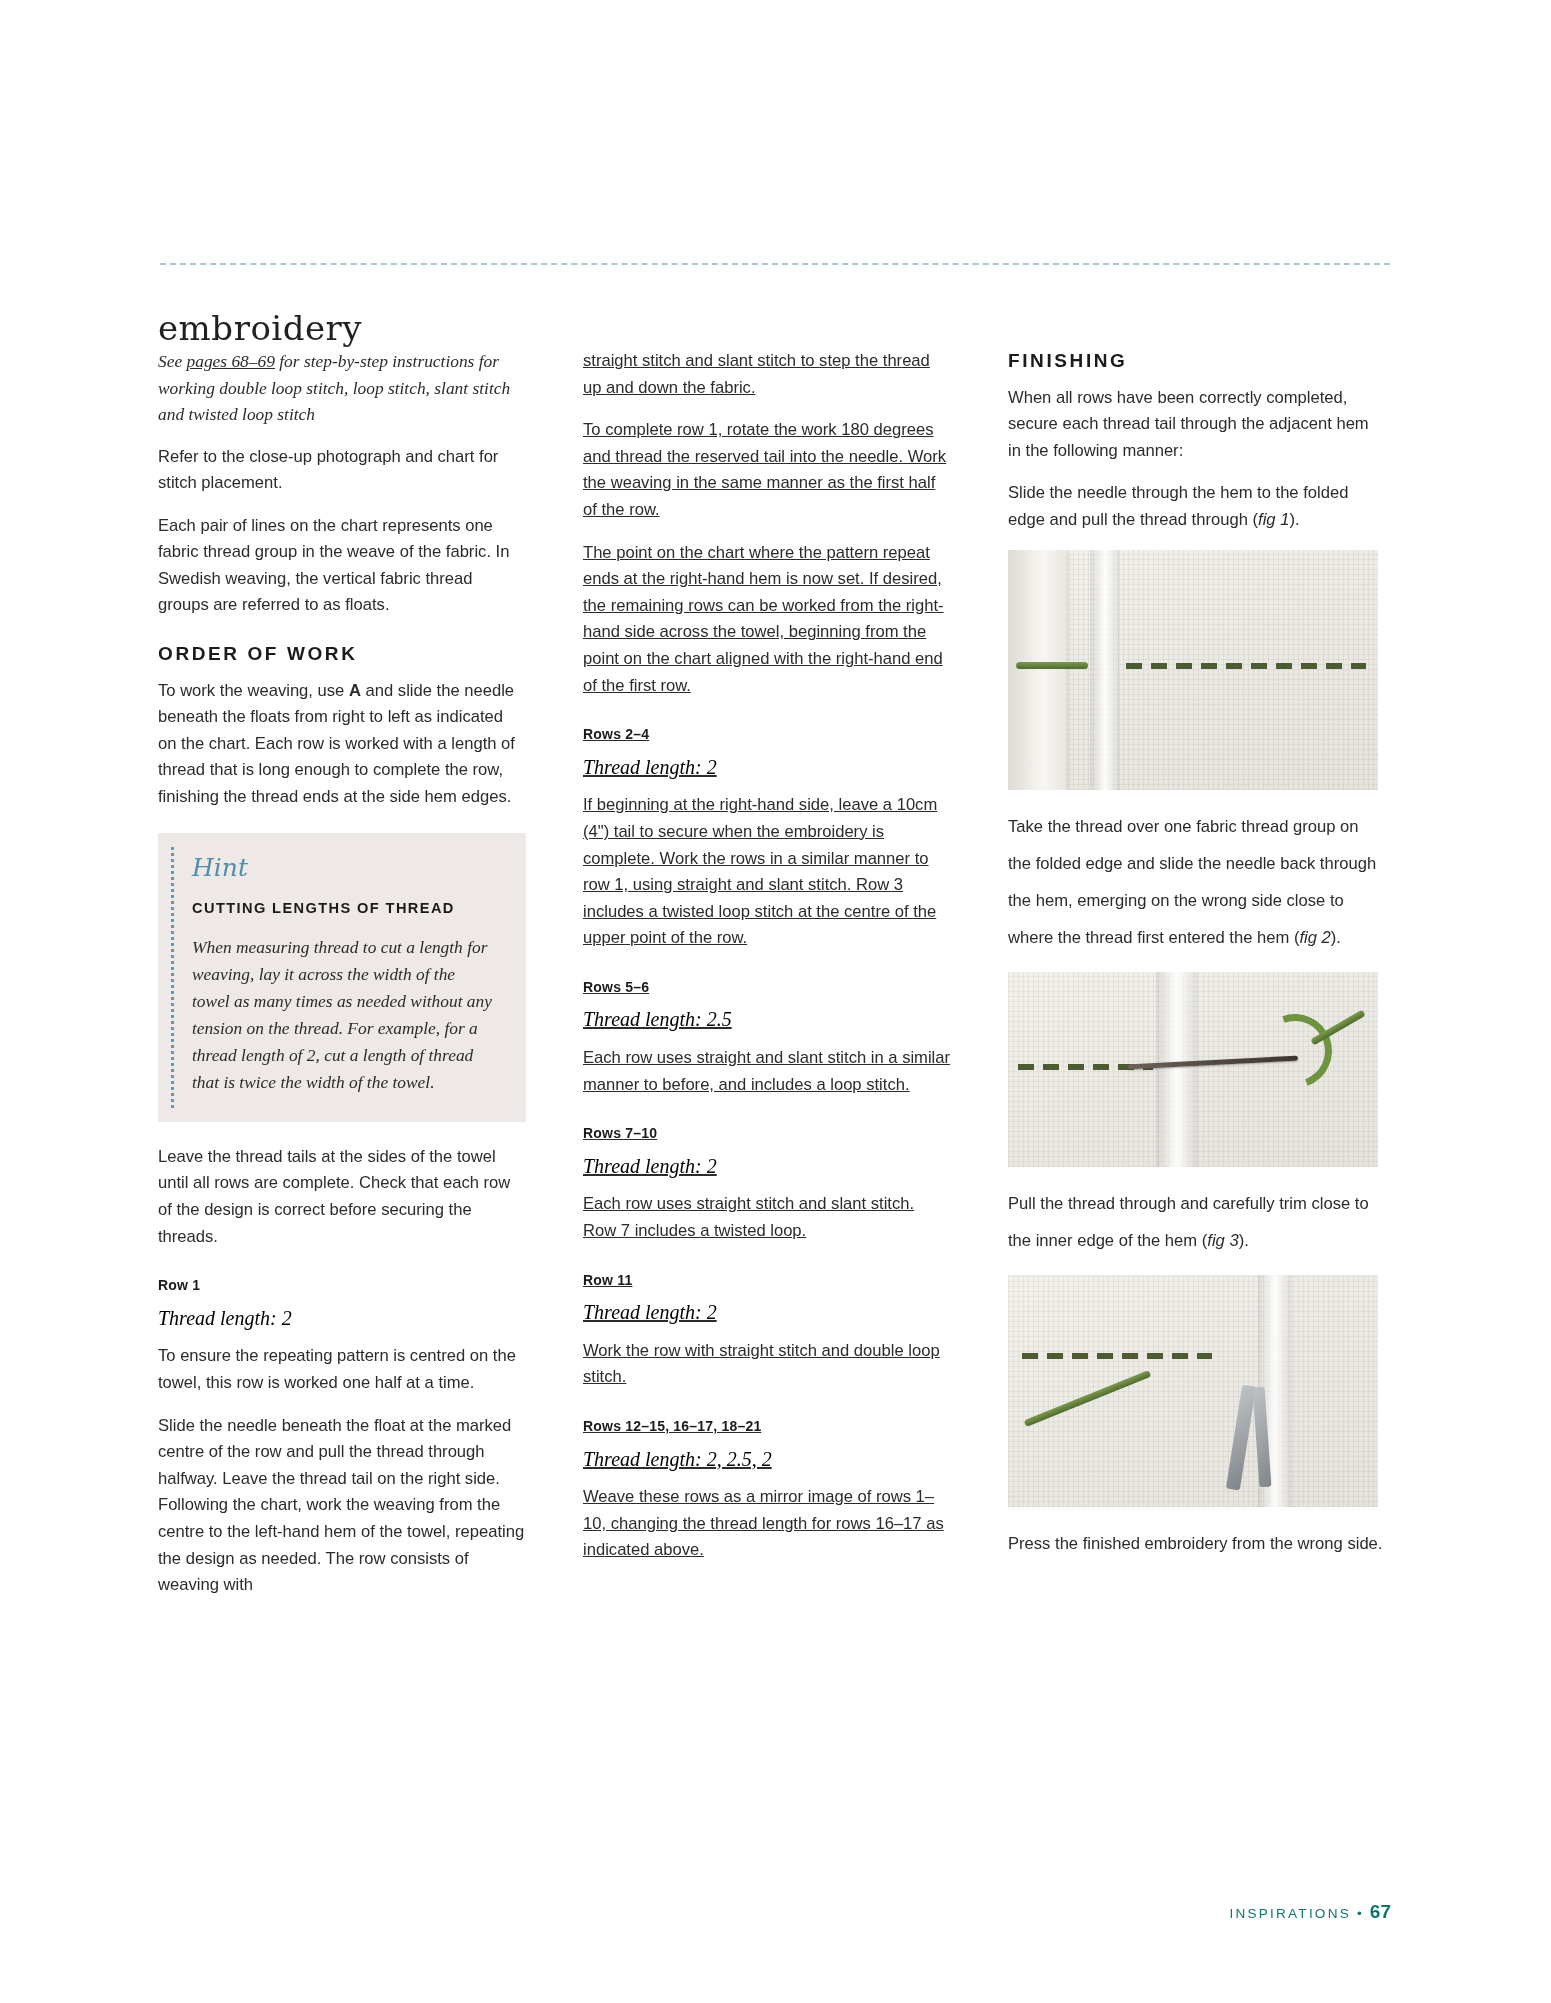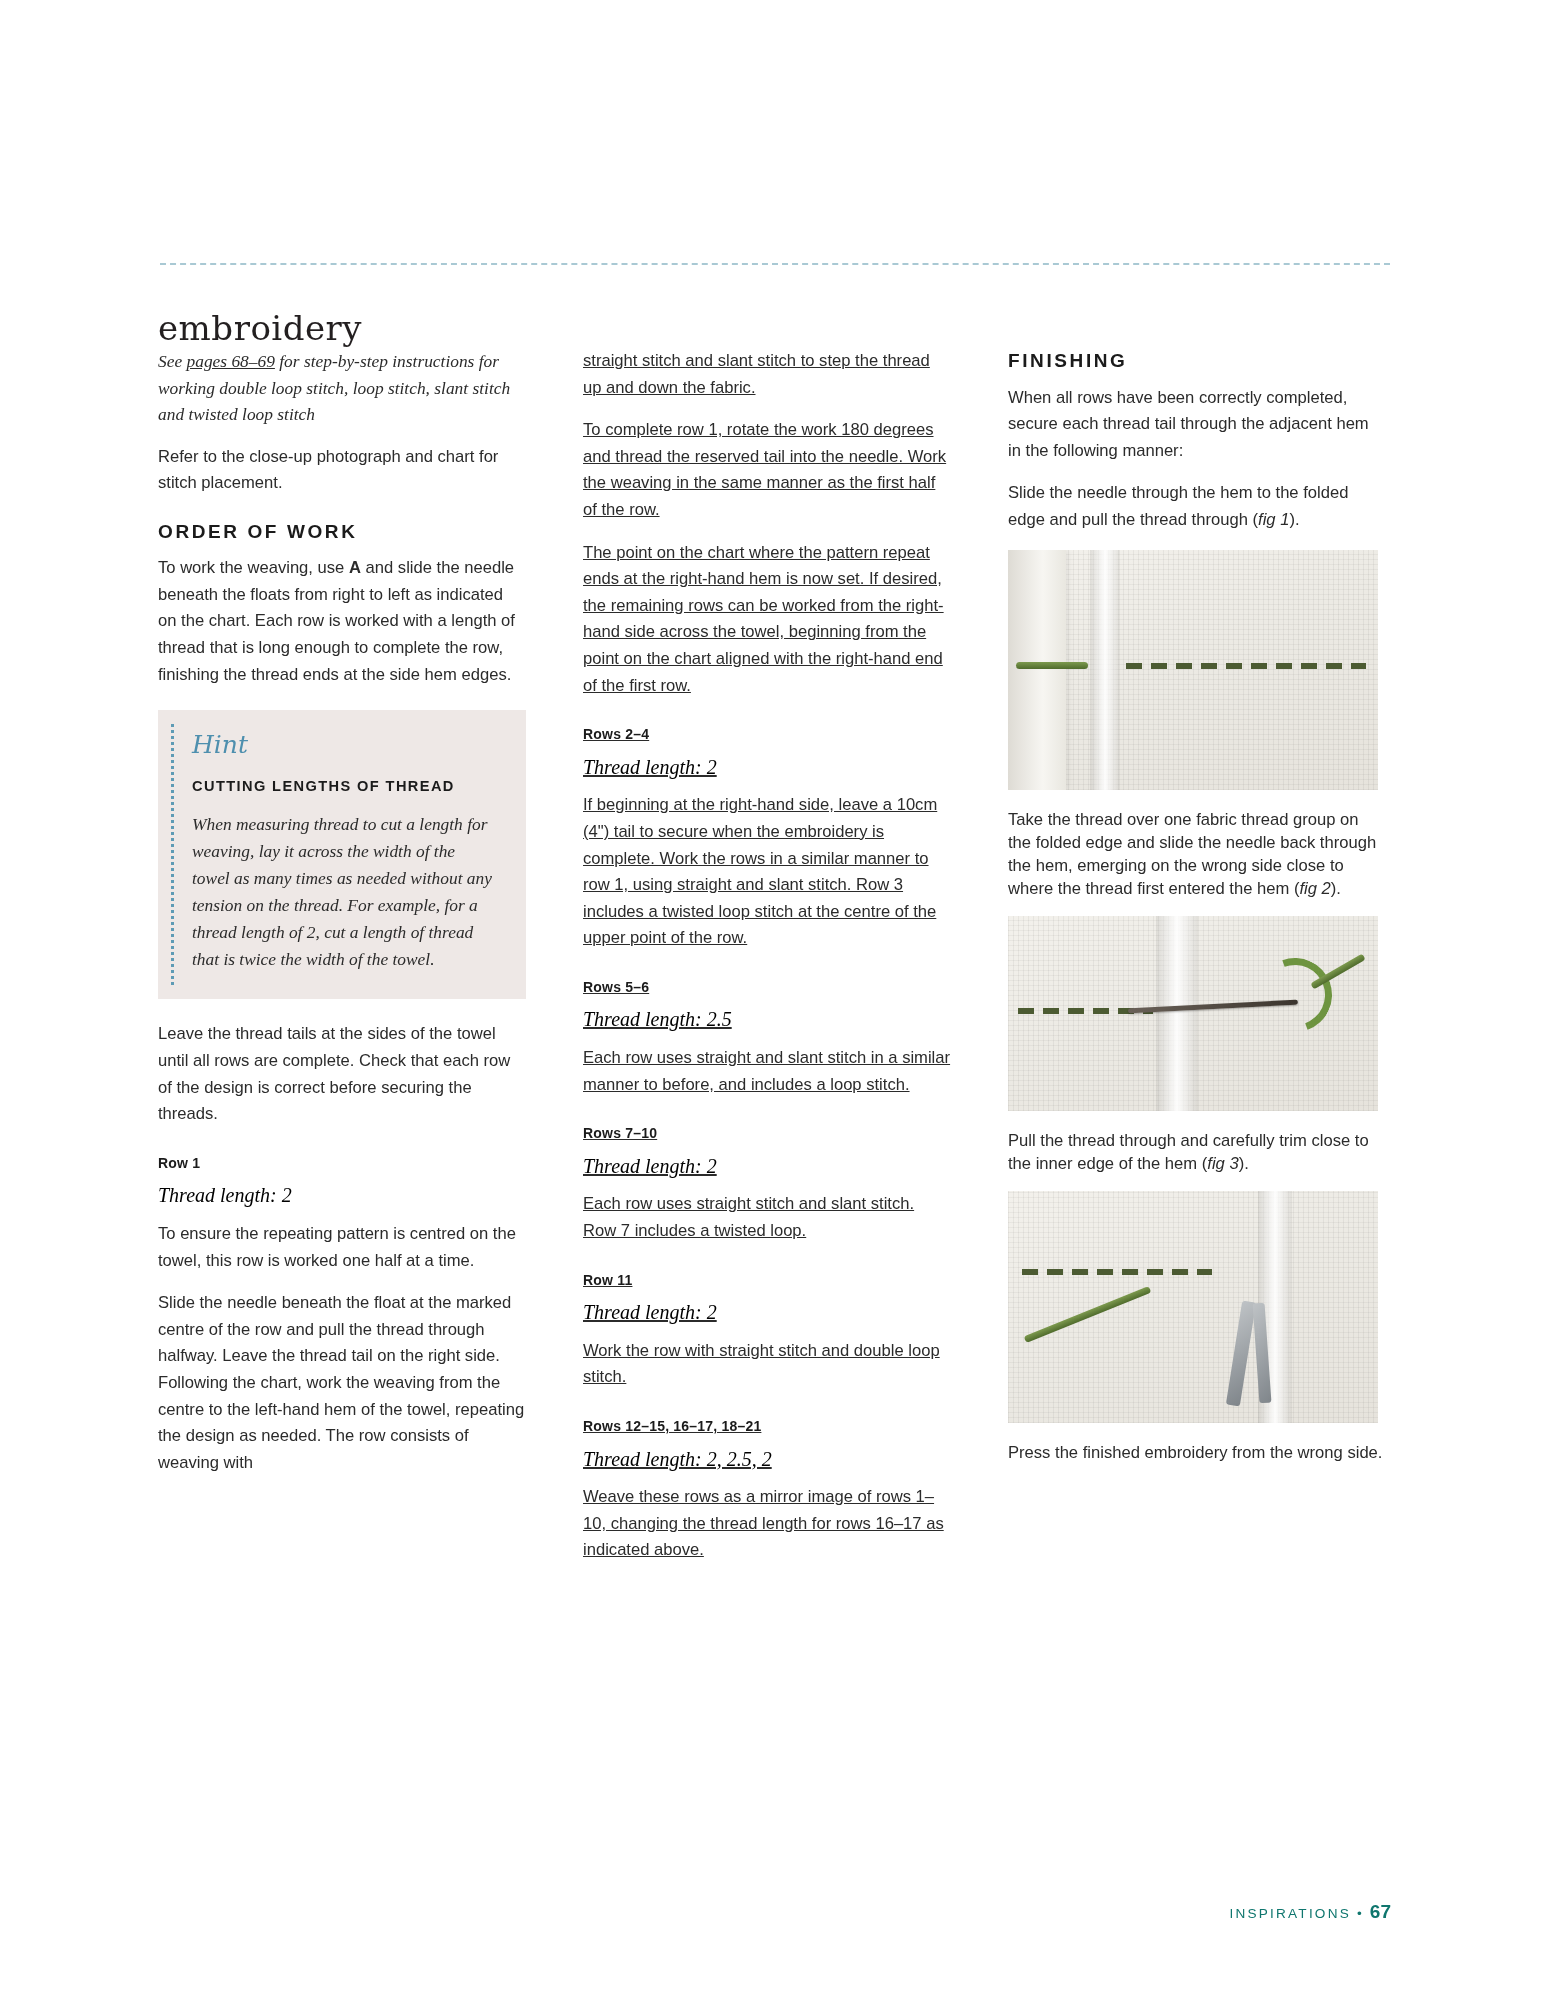--- a/index.html
+++ b/index.html
@@ -190,21 +190,21 @@
   }
   .scissors {
     position: absolute;
     background: linear-gradient(135deg, #bfc3c6, #7f858a);
     border-radius: 3px;
   }
 
   .caption {
     font-family: "Liberation Sans", sans-serif;
     font-size: 16.6px;
-    line-height: 23px;
+    line-height: 37px;
     margin: 0 0 16px 0;
   }
   .footer {
     position: absolute;
     right: 160px;
     bottom: 80px;
     font-family: "Liberation Sans", sans-serif;
     font-size: 13.6px;
     letter-spacing: 2.2px;
     color: #0f766e;
@@ -220,20 +220,21 @@
 <div class="page">
 
   <div class="rule"></div>
 
   <h1 class="title">embroidery</h1>
 
   <div class="col col1">
     <p class="ital"><span>See </span><span class="linklike">pages 68–69</span><span> for step-by-step instructions for working double loop stitch, loop stitch, slant stitch and twisted loop stitch</span></p>
 
     <p>Refer to the close-up photograph and chart for stitch placement.</p>
+    <p>Each pair of lines on the chart represents one fabric thread group in the weave of the fabric. In Swedish weaving, the vertical fabric thread groups are referred to as floats.</p>
 
     <h2 class="section">ORDER OF WORK</h2>
 
     <p><span>To work the weaving, use </span><b>A</b><span> and slide the needle beneath the floats from right to left as indicated on the chart. Each row is worked with a length of thread that is long enough to complete the row, finishing the thread ends at the side hem edges.</span></p>
 
     <div class="hint">
       <div class="hint-title">Hint</div>
       <div class="hint-head">CUTTING LENGTHS OF THREAD</div>
       <p class="hint-body">When measuring thread to cut a length for weaving, lay it across the width of the towel as many times as needed without any tension on the thread. For example, for a thread length of 2, cut a length of thread that is twice the width of the towel.</p>
     </div>

